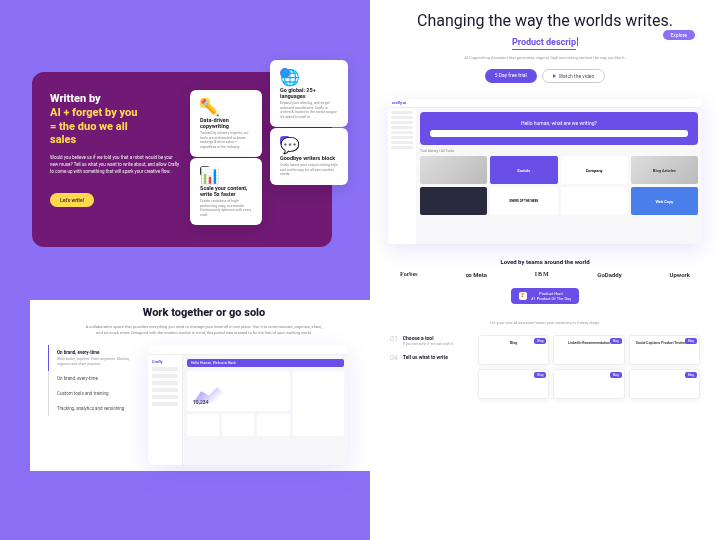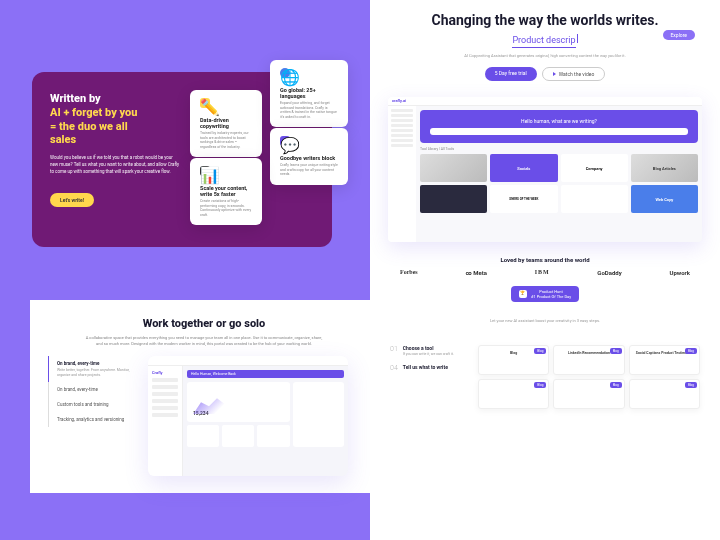--- a/index.html
+++ b/index.html
@@ -13,42 +13,42 @@
 .hero-btn{display:inline-block;background:#ffd84d;color:#333;padding:4px 10px;border-radius:10px;font-size:5px;font-weight:600}
 .float-cards{position:absolute;left:190px;top:60px;width:180px}
 .fc{background:#fff;border-radius:6px;padding:8px 10px;margin-bottom:8px;box-shadow:0 4px 16px rgba(0,0,0,.12)}
 .fc-ico{width:10px;height:10px;border-radius:3px;margin-bottom:4px;display:inline-block}
 .fc-title{font-size:5.5px;font-weight:700;color:#222;margin-bottom:2px}
 .fc-desc{font-size:3.5px;color:#888;line-height:1.3}
 .fc1{position:absolute;left:0;top:30px;width:72px}
 .fc2{position:absolute;left:80px;top:0;width:78px}
 .fc3{position:absolute;left:80px;top:68px;width:78px}
 .fc4{position:absolute;left:0;top:98px;width:72px}
-.section2{position:absolute;left:30px;top:300px;width:348px;background:#fff;padding:17px 18px}
+.section2{position:absolute;left:30px;top:300px;width:348px;background:#fff;padding:6px 18px}
 .s2-title{font-size:11px;font-weight:800;text-align:center;color:#1a1a2e;margin-bottom:5px}
 .s2-desc{font-size:4px;text-align:center;color:#888;line-height:1.4;max-width:240px;margin:0 auto 10px}
 .s2-body{display:flex;gap:10px}
 .s2-left{width:90px;font-size:4.5px}
 .s2-item{padding:5px 0;border-left:1.5px solid #ddd;padding-left:8px;color:#555}
 .s2-item.active{border-left-color:#6a4ee8;color:#1a1a2e;font-weight:700}
 .s2-item-desc{font-size:3.5px;color:#999;font-weight:400;margin-top:2px;line-height:1.3}
 .s2-mock{width:200px;height:120px;background:#f5f5fa;border-radius:6px;box-shadow:0 8px 24px rgba(110,80,230,.15);position:relative;overflow:hidden}
 .mock-top{height:10px;background:#fff;border-bottom:1px solid #eee}
 .mock-side{position:absolute;left:0;top:10px;width:35px;height:110px;background:#fff;border-right:1px solid #eee;padding:4px}
 .mock-side-row{height:4px;background:#eee;margin-bottom:3px;border-radius:1px}
 .mock-main{position:absolute;left:35px;top:10px;right:0;padding:4px}
 .mock-hdr{height:8px;background:#6a4ee8;border-radius:2px;margin-bottom:4px}
 .mock-chart{height:40px;background:#fff;border-radius:3px;margin-bottom:3px;position:relative}
 .mock-chart::after{content:'';position:absolute;left:6px;bottom:8px;width:40px;height:20px;background:linear-gradient(135deg,#8b70f6 0%,transparent 70%);clip-path:polygon(0 100%,20% 40%,40% 60%,60% 20%,80% 50%,100% 10%,100% 100%)}
 .mock-num{position:absolute;left:6px;bottom:6px;font-size:5px;font-weight:700;color:#333}
 .mock-stats{display:flex;gap:3px}
 .mock-stat{flex:1;height:22px;background:#fff;border-radius:2px}
 .r-hero{text-align:center;padding:12px 30px 8px}
-.r-title{font-size:14px;font-weight:700;color:#1a1a2e;line-height:1.15}
-.r-sub{color:#6a4ee8;font-size:9px;font-weight:400;margin-top:0;border-bottom:1px solid #6a4ee8;display:inline-block;padding-bottom:2px}
+.r-title{font-size:16px;font-weight:400;color:#1a1a2e;line-height:1.15}
+.r-sub{color:#6a4ee8;font-size:9px;font-weight:700;margin-top:0;border-bottom:1px solid #6a4ee8;display:inline-block;padding-bottom:2px}
 .r-cursor{display:inline-block;width:1px;height:9px;background:#6a4ee8;vertical-align:middle;margin-left:1px}
 .r-explore{position:absolute;right:25px;top:30px;background:#8b70f6;color:#fff;padding:2px 8px;border-radius:8px;font-size:5px}
 .r-desc{font-size:4px;color:#999;margin-top:5px;line-height:1.4}
 .r-btns{display:flex;gap:5px;justify-content:center;margin-top:8px}
 .r-btn1{background:#6a4ee8;color:#fff;padding:3px 10px;border-radius:10px;font-size:5px}
 .r-btn2{border:1px solid #ccc;color:#555;padding:3px 10px;border-radius:10px;font-size:5px;display:flex;align-items:center;gap:3px}
 .r-btn2 .tri{width:0;height:0;border-left:3px solid #6a4ee8;border-top:2px solid transparent;border-bottom:2px solid transparent}
 .r-mock{margin:8px 18px 0;height:145px;background:#f8f8fb;border-radius:4px;box-shadow:0 6px 20px rgba(110,80,230,.15);position:relative;overflow:hidden}
 .rm-top{height:9px;background:#fff;display:flex;align-items:center;padding:0 4px;gap:2px;border-bottom:1px solid #eee}
 .rm-logo{font-size:4px;font-weight:700;color:#6a4ee8}
@@ -67,21 +67,21 @@
 .rm-tile.blue{background:#4a7eea;color:#fff}
 .rm-tile-t{font-size:4px;font-weight:600;position:absolute;top:50%;left:50%;transform:translate(-50%,-50%)}
 .loved{text-align:center;margin-top:14px;padding:0 20px}
 .loved-t{font-size:6px;font-weight:700;color:#1a1a2e;margin-bottom:6px}
 .brands{display:flex;justify-content:space-between;align-items:center;font-size:6px;font-weight:700;color:#333;padding:0 10px}
 .ph-badge{display:inline-flex;align-items:center;gap:4px;background:#6a4ee8;color:#fff;padding:3px 8px;border-radius:4px;font-size:4px;margin-top:10px}
 .ph-ico{width:8px;height:8px;background:#fff;border-radius:2px}
 .content-sec{text-align:center;margin-top:16px;padding:0 20px}
 .cs-title{font-size:11px;font-weight:800;color:#1a1a2e}
 .cs-desc{font-size:4px;color:#999;margin-top:4px}
-.cs-body{display:flex;gap:8px;margin-top:22px;align-items:flex-start}
+.cs-body{display:flex;gap:8px;margin-top:10px;align-items:flex-start}
 .cs-steps{width:80px;text-align:left}
 .cs-step{display:flex;gap:5px;margin-bottom:8px}
 .cs-num{font-size:7px;font-weight:300;color:#bbb}
 .cs-step-t{font-size:5px;font-weight:700;color:#1a1a2e}
 .cs-step-d{font-size:3.5px;color:#999;margin-top:1px}
 .cs-cards{flex:1;display:grid;grid-template-columns:repeat(3,1fr);gap:4px}
 .cs-card{height:30px;background:#fff;border:1px solid #eee;border-radius:3px;padding:3px;position:relative;box-shadow:0 2px 6px rgba(0,0,0,.05)}
 .cs-tag{position:absolute;top:2px;right:2px;background:#6a4ee8;color:#fff;font-size:3px;padding:1px 3px;border-radius:2px}
 .cs-card-t{font-size:3.5px;font-weight:600;color:#333;margin-top:2px}
 </style>

